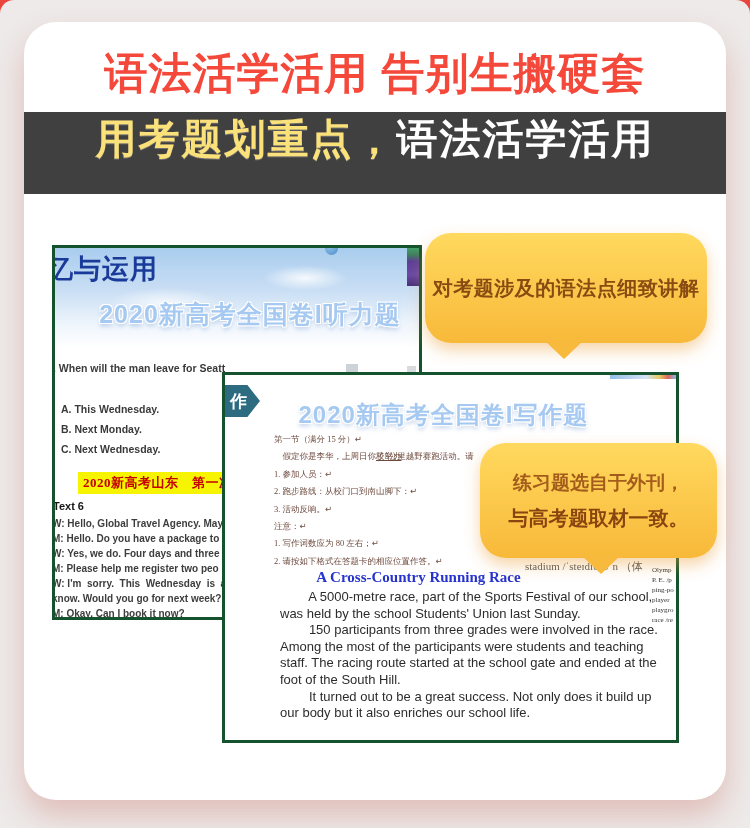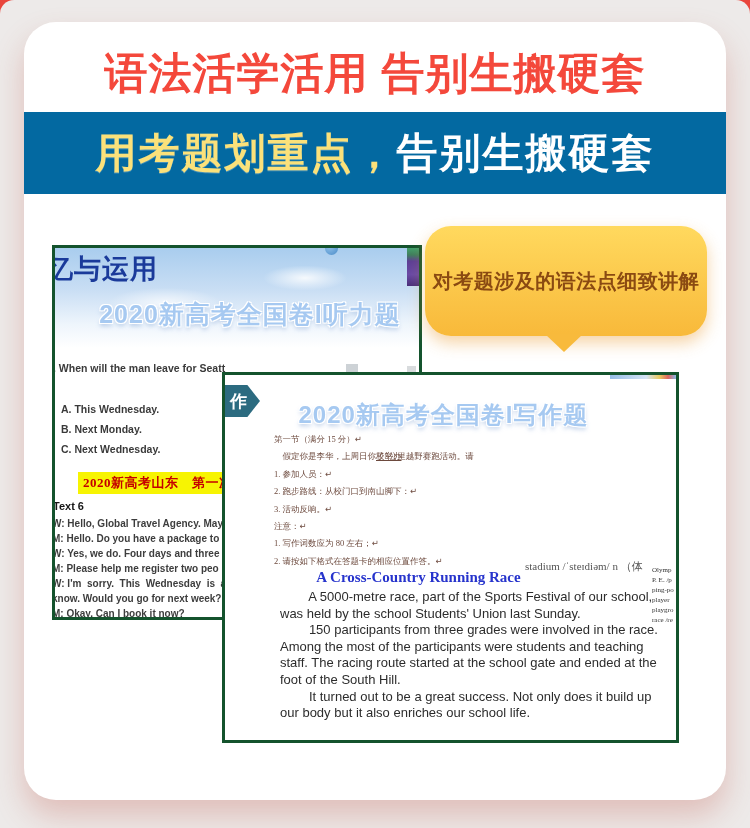--- a/index.html
+++ b/index.html
@@ -21,21 +21,21 @@
     box-shadow:0 16px 30px rgba(190,80,65,.28);
   }
   
   .heading {
     position:absolute; top:24px; left:0; width:100%;
     text-align:center; font-size:43px; line-height:54px;
     font-weight:800; color:#f4483b; letter-spacing:1px;
   }
   .band {
     position:absolute; top:90px; left:0; width:702px; height:82px;
-    background:#0369a1; display:flex; align-items:center; justify-content:center;
+    background:#404040; display:flex; align-items:flex-start; justify-content:center;
     font-size:41px; font-weight:800; letter-spacing:2px; white-space:nowrap;
   }
   .band .gold  { color:#fbe17a; text-shadow:0 1px 0 rgba(255,255,255,.25); }
   .band .white { color:#ffffff; }
   
   .shot {
     position:absolute; background:#ffffff;
     border:3px solid #14532d; overflow:hidden;
   }
   .shot * { position:absolute; }
@@ -112,39 +112,39 @@
     background:linear-gradient(180deg,#ffd95e 0%,#f8b93a 100%);
     border-radius:26px;
     box-shadow:0 7px 16px rgba(235,160,60,.45);
     display:flex; flex-direction:column; align-items:center; justify-content:center;
   }
   .bubble .tail {
     position:absolute; bottom:-16px; width:0; height:0;
     border-left:19px solid transparent; border-right:19px solid transparent;
     border-top:18px solid #f8ba3c;
   }
-  .bubble1 { left:401px; top:204px; width:282px; height:110px; }
+  .bubble1 { left:401px; top:211px; width:282px; height:110px; }
   .bubble1 .tail { left:120px; }
   .bubble2 { left:456px; top:421px; width:237px; height:115px; }
   .bubble2 .tail { left:102px; }
   .b-text  { font-size:20px; font-weight:800; color:#8a4a12; letter-spacing:.5px; white-space:nowrap; }
   .b-line1 { font-size:19px; font-weight:600; color:#a35c1c; white-space:nowrap; }
   .b-line2 { font-size:20px; font-weight:800; color:#8a4410; margin-top:9px; white-space:nowrap; }
 </style>
 </head>
 <body>
 
 <div class="page">
   <div class="card">
 
     <div class="heading">语法活学活用 告别生搬硬套</div>
 
     <div class="band">
       <span class="gold">用考题划重点，</span>
-        <span class="white">告别生搬硬套</span>
+        <span class="white">语法活学活用</span>
     </div>
 
     <div class="shot shot-left">
       <div class="sky"></div>
       <div class="balloon"></div>
       <div class="thumb"></div>
       <div class="corner-title">忆与运用</div>
       <div class="slide-title l-title">2020新高考全国卷I听力题</div>
       <div class="gray-bit1"></div>
       <div class="gray-bit2"></div>
@@ -203,15 +203,20 @@
           <div>        It turned out to be a great success. Not only does it build up</div>
           <div>our body but it also enriches our school life.</div>
         </div>
     </div>
 
     <div class="bubble bubble1">
       <div class="b-text" style="position:static">对考题涉及的语法点细致讲解</div>
       <div class="tail"></div>
     </div>
 
+    <div class="bubble bubble2">
+      <div class="b-line1" style="position:static">练习题选自于外刊，</div>
+      <div class="b-line2" style="position:static">与高考题取材一致。</div>
+      <div class="tail"></div>
+    </div>
 
   </div>
 </div>
 
 </body></html>

